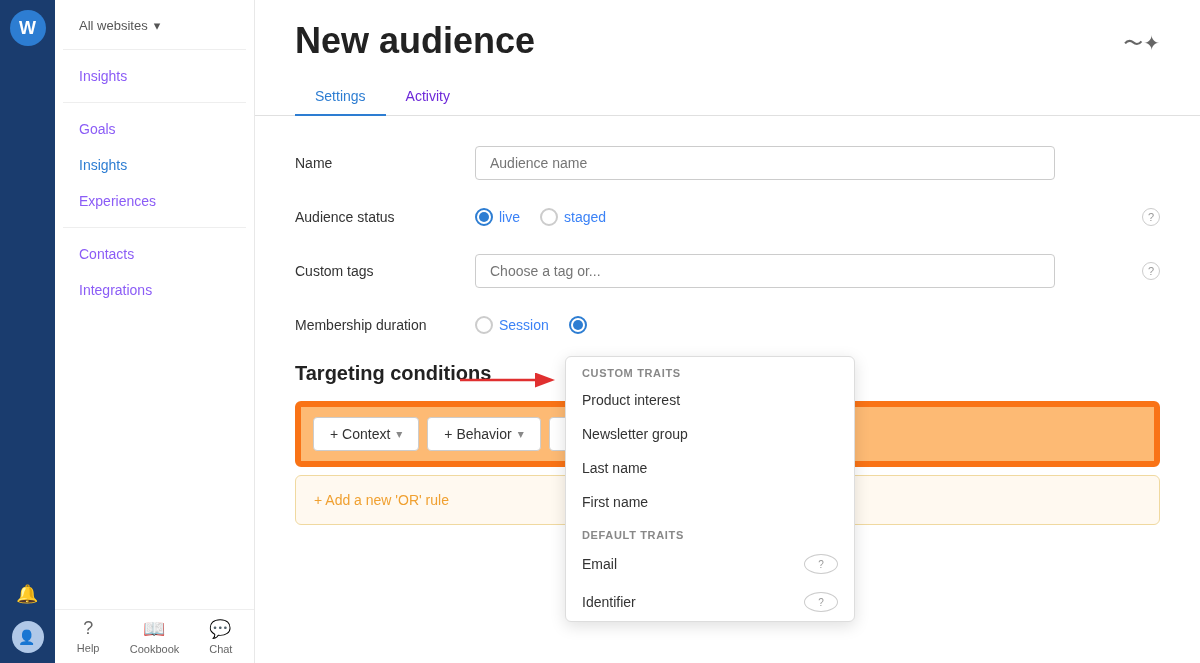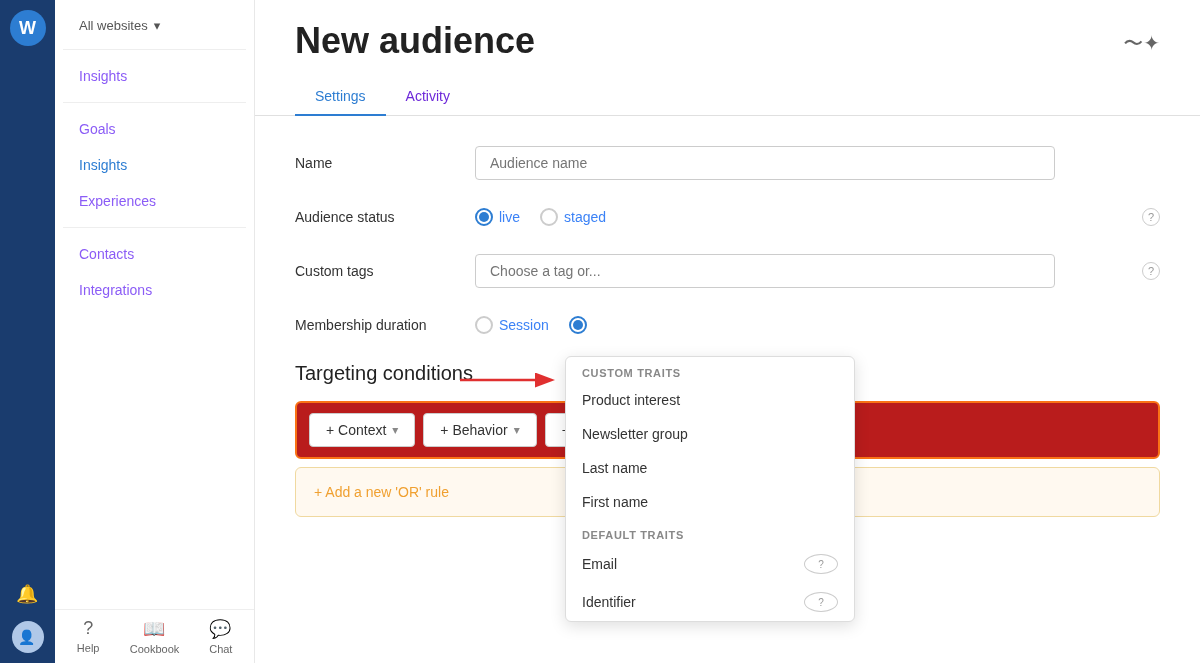--- a/index.html
+++ b/index.html
@@ -212,30 +212,30 @@
       max-width: 580px;
       padding: 8px 14px;
       border: 1px solid #ccc;
       border-radius: 4px;
       font-size: 14px;
       color: #aaa;
       outline: none;
     }
     .section-title {
       font-size: 20px;
-      font-weight: 400;
+      font-weight: 700;
       color: #222;
       margin-bottom: 16px;
     }
     .condition-row {
       display: flex;
       gap: 8px;
       align-items: center;
-      background: #b91c1c;
-      border: 2px solid #f97316;
+      background: #fdba74;
+      border: 6px solid #f97316;
       border-radius: 6px;
       padding: 10px 12px;
       margin-bottom: 8px;
     }
     .condition-btn {
       display: flex;
       align-items: center;
       gap: 6px;
       padding: 8px 16px;
       border: 1px solid #ccc;

